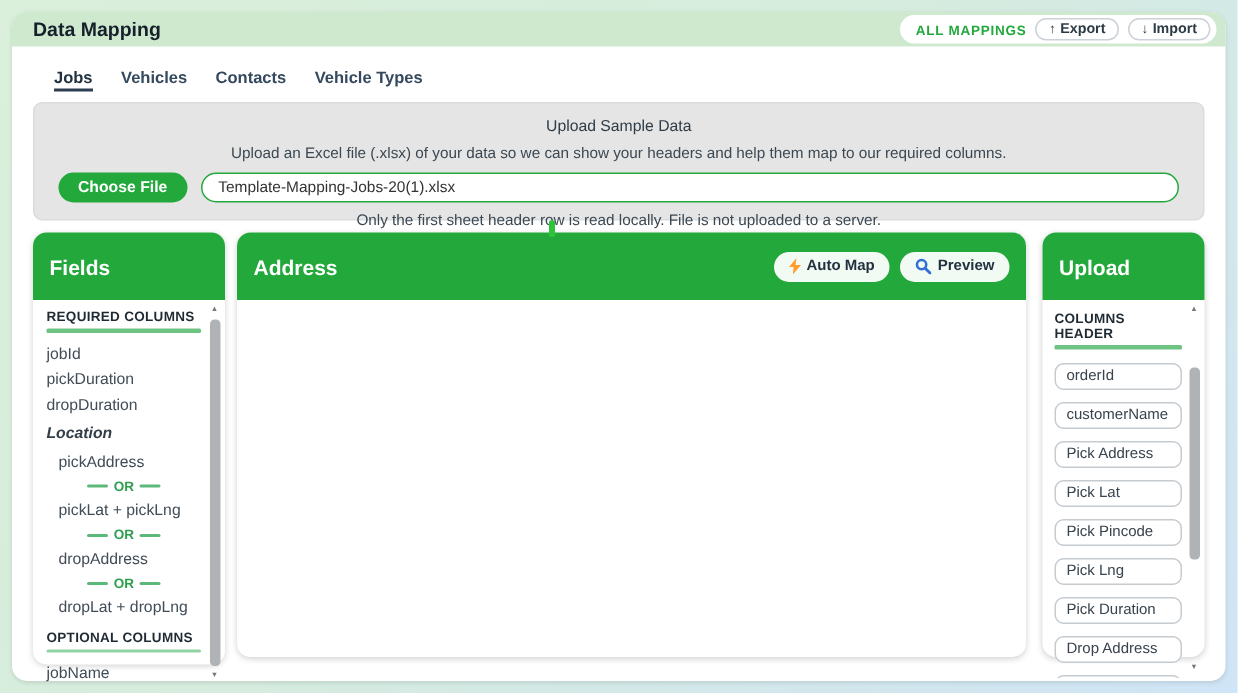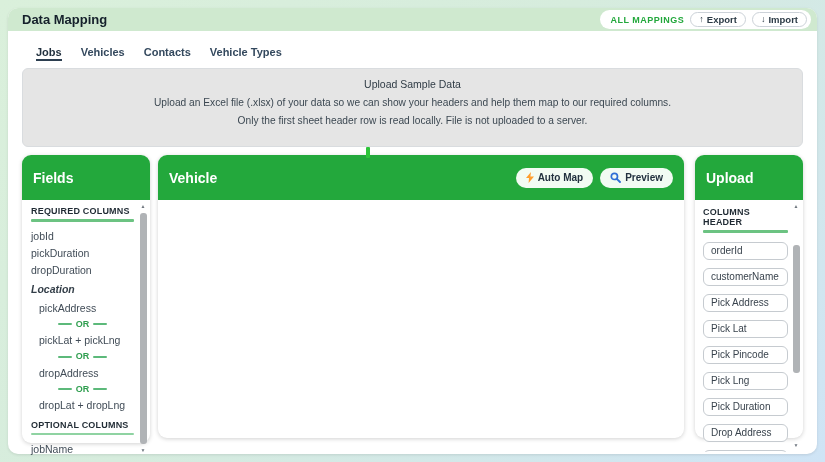--- a/index.html
+++ b/index.html
@@ -141,20 +141,24 @@
   <div class="tabs">
     <div class="tab active">Jobs</div>
     <div class="tab">Vehicles</div>
     <div class="tab">Contacts</div>
     <div class="tab">Vehicle Types</div>
   </div>
 
   <div class="upload-box">
     <div class="upload-box-title">Upload Sample Data</div>
     <div class="upload-box-desc">Upload an Excel file (.xlsx) of your data so we can show your headers and help them map to our required columns.</div>
+    <div class="file-row">
+      <button class="choose-file-btn">Choose File</button>
+      <div class="file-input">Template-Mapping-Jobs-20(1).xlsx</div>
+    </div>
     <div class="upload-box-note">Only the first sheet header row is read locally. File is not uploaded to a server.</div>
   </div>
 
   <div class="green-tick"></div>
 
   <div class="card fields-card">
     <div class="card-header">
       <span class="card-title">Fields</span>
     </div>
     <div class="card-body fields-body">
@@ -196,21 +200,21 @@
       <div class="vscroll">
         <div class="sb-arrow sb-up">▲</div>
         <div class="sb-thumb fields-thumb"></div>
         <div class="sb-arrow sb-down">▼</div>
       </div>
     </div>
   </div>
 
   <div class="card mapping-card">
     <div class="card-header mapping-header">
-      <span class="card-title">Vehicle</span>
+      <span class="card-title">Address</span>
       <div class="map-actions">
         <button class="map-btn">
           <svg width="8" height="11" viewBox="0 0 8 11">
             <polygon points="5,0 0,6 3,6 2.6,11 8,4.6 4.4,4.6" fill="#ff9d2e"></polygon>
           </svg>
           <span>Auto Map</span>
         </button>
         <button class="map-btn">
           <svg width="11" height="11" viewBox="0 0 11 11">
             <circle cx="4.4" cy="4.4" r="3.1" fill="none" stroke="#2f6fd6" stroke-width="1.7"></circle>

